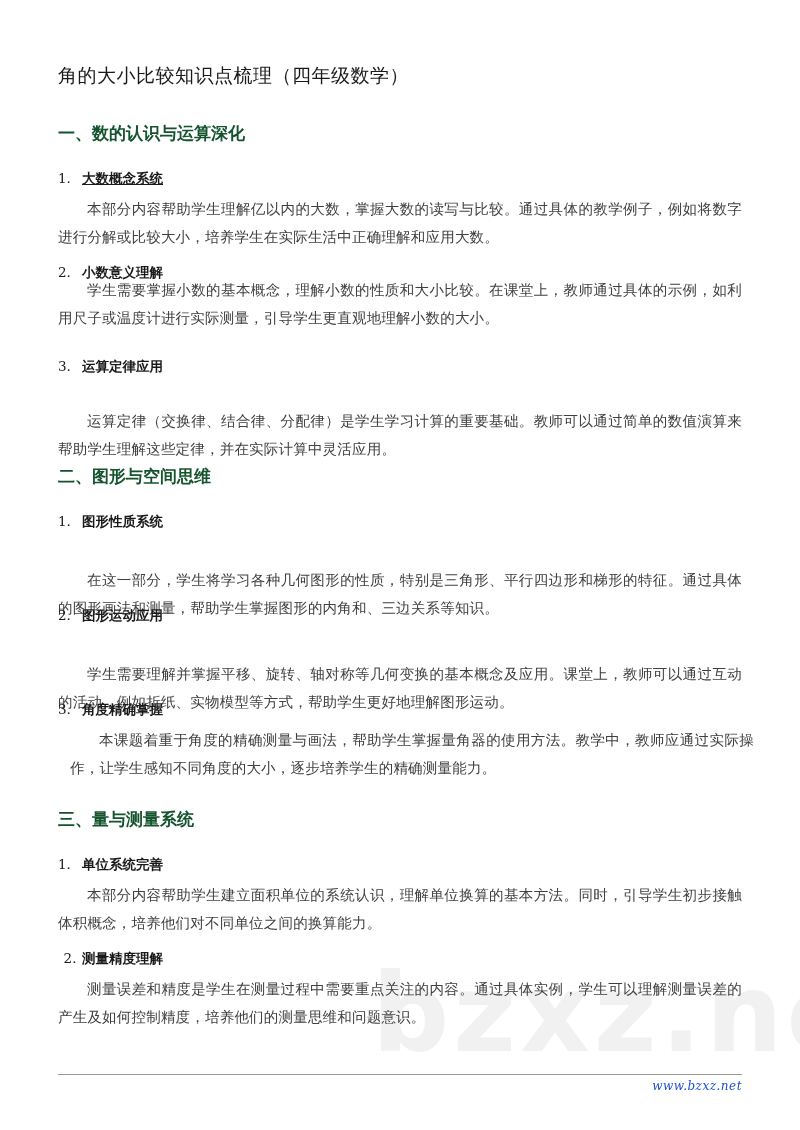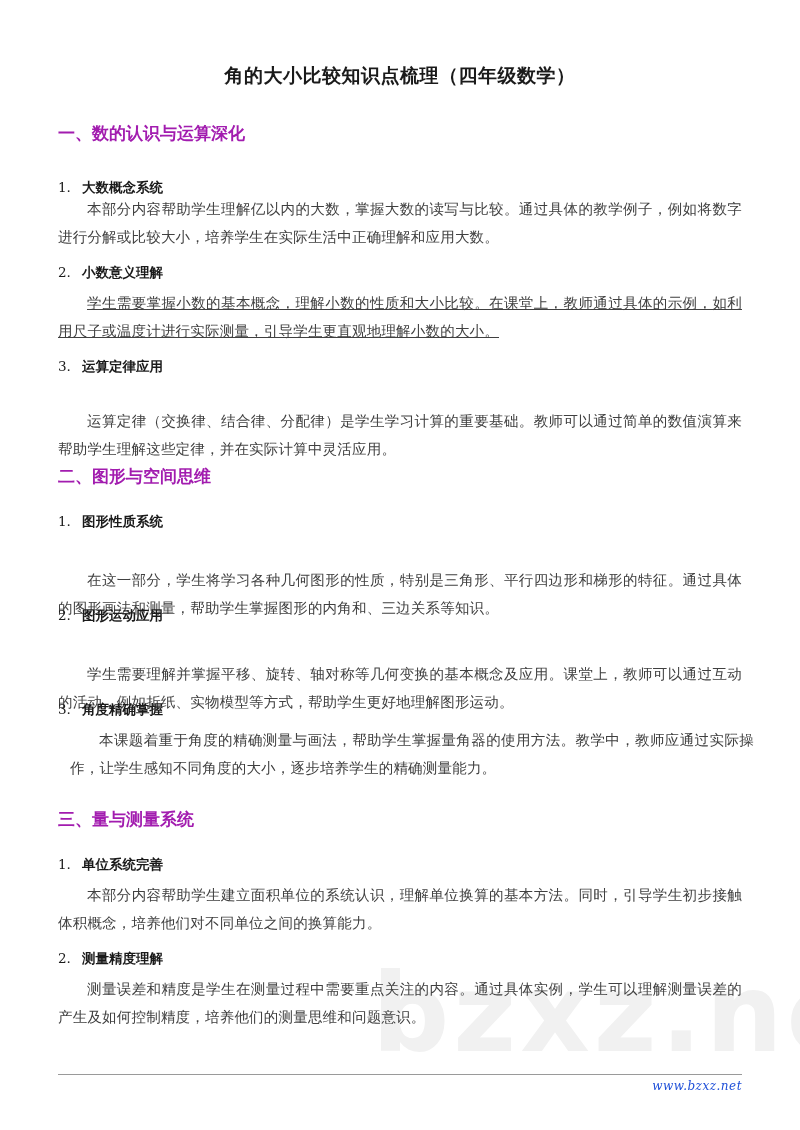--- a/index.html
+++ b/index.html
@@ -19,35 +19,35 @@
       position: absolute;
       left: 58px;
       top: 0;
       width: 684px;
     }
     .doc-title {
       position: absolute;
       top: 63px;
       left: 0;
       width: 684px;
-      text-align: center;
+      text-align: left;
       font-family: "DejaVu Sans", "Liberation Sans", sans-serif;
-      font-weight: bold;
+      font-weight: normal;
       font-size: 19px;
       letter-spacing: 0.5px;
       color: #1a1a1a;
       margin: 0;
     }
     .section-heading {
       position: absolute;
       left: 0;
       font-family: "DejaVu Sans", "Liberation Sans", sans-serif;
       font-weight: bold;
       font-size: 17px;
-      color: #a21caf;
+      color: #14532d;
       margin: 0;
       white-space: nowrap;
     }
     .sub-heading {
       position: absolute;
       left: 0;
       font-family: "DejaVu Sans", "Liberation Sans", sans-serif;
       font-weight: bold;
       font-size: 13.5px;
       color: #1a1a1a;
@@ -110,29 +110,29 @@
 <body>
 
 <div class="watermark">bzxz.net</div>
 
 <div class="page content">
 
   <h1 class="doc-title">角的大小比较知识点梳理（四年级数学）</h1>
 
   <h2 class="section-heading" style="top:122px;">一、数的认识与运算深化</h2>
 
-  <h3 class="sub-heading" style="top:179px;">
+  <h3 class="sub-heading" style="top:170px;text-decoration:underline;">
     <span class="num">1.</span><span>大数概念系统</span>
   </h3>
   <p class="paragraph" style="top:195px;">本部分内容帮助学生理解亿以内的大数，掌握大数的读写与比较。通过具体的教学例子，例如将数字进行分解或比较大小，培养学生在实际生活中正确理解和应用大数。</p>
 
   <h3 class="sub-heading" style="top:264px;">
     <span class="num">2.</span><span>小数意义理解</span>
   </h3>
-  <p class="paragraph" style="top:289px;text-decoration:underline;">学生需要掌握小数的基本概念，理解小数的性质和大小比较。在课堂上，教师通过具体的示例，如利用尺子或温度计进行实际测量，引导学生更直观地理解小数的大小。</p>
+  <p class="paragraph" style="top:276px;">学生需要掌握小数的基本概念，理解小数的性质和大小比较。在课堂上，教师通过具体的示例，如利用尺子或温度计进行实际测量，引导学生更直观地理解小数的大小。</p>
 
   <h3 class="sub-heading" style="top:358px;">
     <span class="num">3.</span><span>运算定律应用</span>
   </h3>
   <p class="paragraph" style="top:383px;margin-top:24px;">运算定律（交换律、结合律、分配律）是学生学习计算的重要基础。教师可以通过简单的数值演算来帮助学生理解这些定律，并在实际计算中灵活应用。</p>
 
   <h2 class="section-heading" style="top:465px;">二、图形与空间思维</h2>
 
   <h3 class="sub-heading" style="top:513px;">
     <span class="num">1.</span><span>图形性质系统</span>
@@ -149,21 +149,21 @@
   </h3>
   <p class="paragraph" style="top:726px;margin-left:12px;">本课题着重于角度的精确测量与画法，帮助学生掌握量角器的使用方法。教学中，教师应通过实际操作，让学生感知不同角度的大小，逐步培养学生的精确测量能力。</p>
 
   <h2 class="section-heading" style="top:808px;">三、量与测量系统</h2>
 
   <h3 class="sub-heading" style="top:856px;">
     <span class="num">1.</span><span>单位系统完善</span>
   </h3>
   <p class="paragraph" style="top:881px;">本部分内容帮助学生建立面积单位的系统认识，理解单位换算的基本方法。同时，引导学生初步接触体积概念，培养他们对不同单位之间的换算能力。</p>
 
-  <h3 class="sub-heading" style="top:950px;">
+  <h3 class="sub-heading" style="top:950px;text-align:center;">
     <span class="num">2.</span><span>测量精度理解</span>
   </h3>
   <p class="paragraph" style="top:975px;">测量误差和精度是学生在测量过程中需要重点关注的内容。通过具体实例，学生可以理解测量误差的产生及如何控制精度，培养他们的测量思维和问题意识。</p>
 
 </div>
 
 <div class="footer-rule"></div>
 <div class="footer-url">www.bzxz.net</div>
 
 </body></html>

